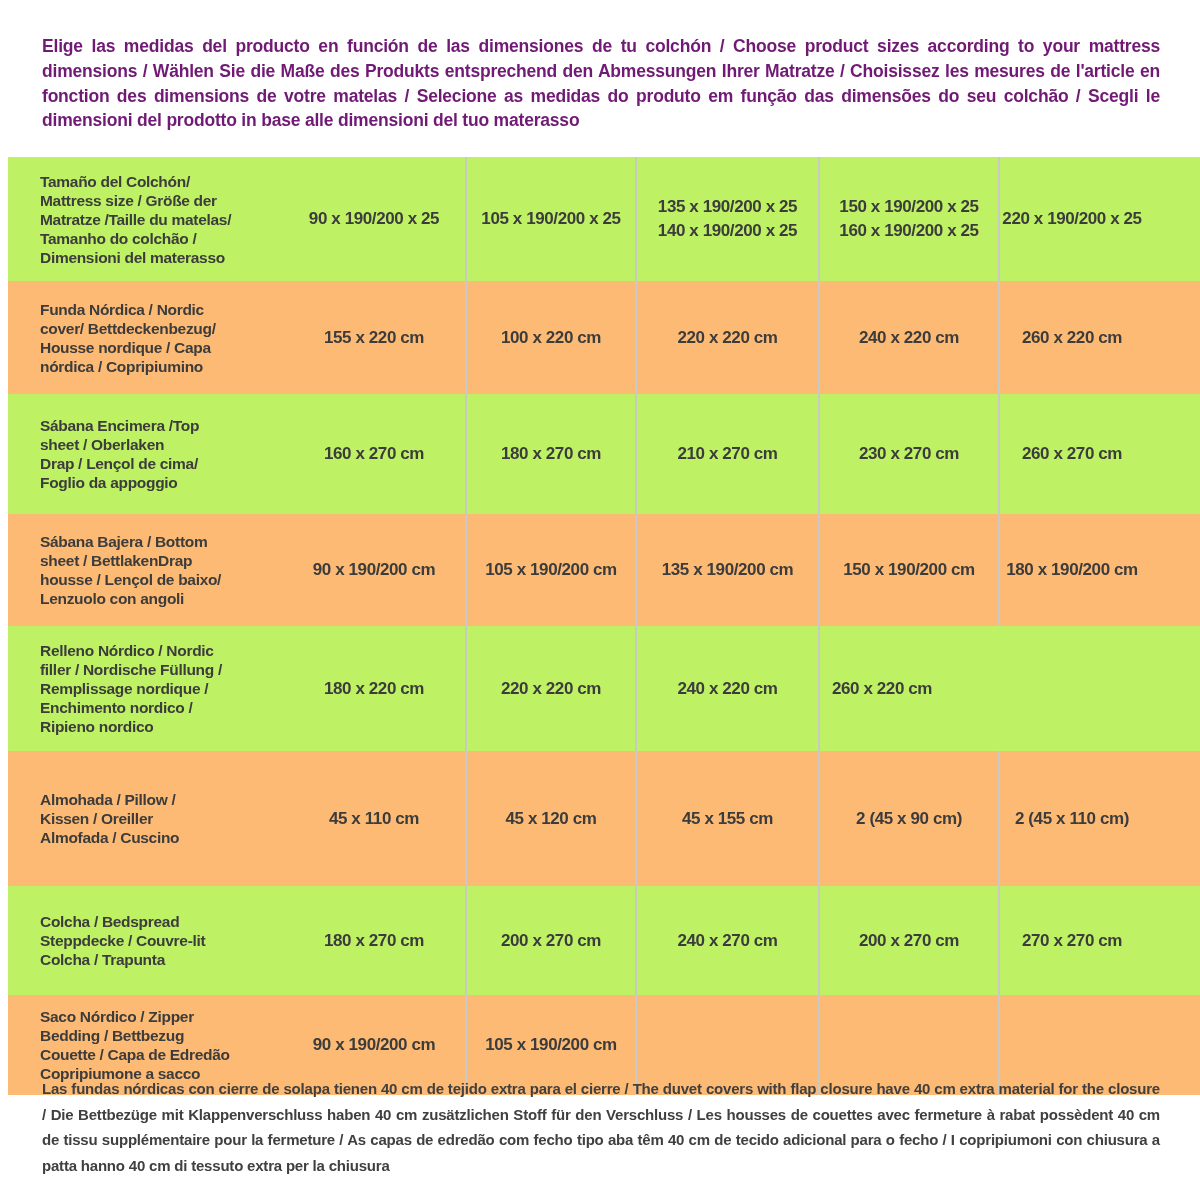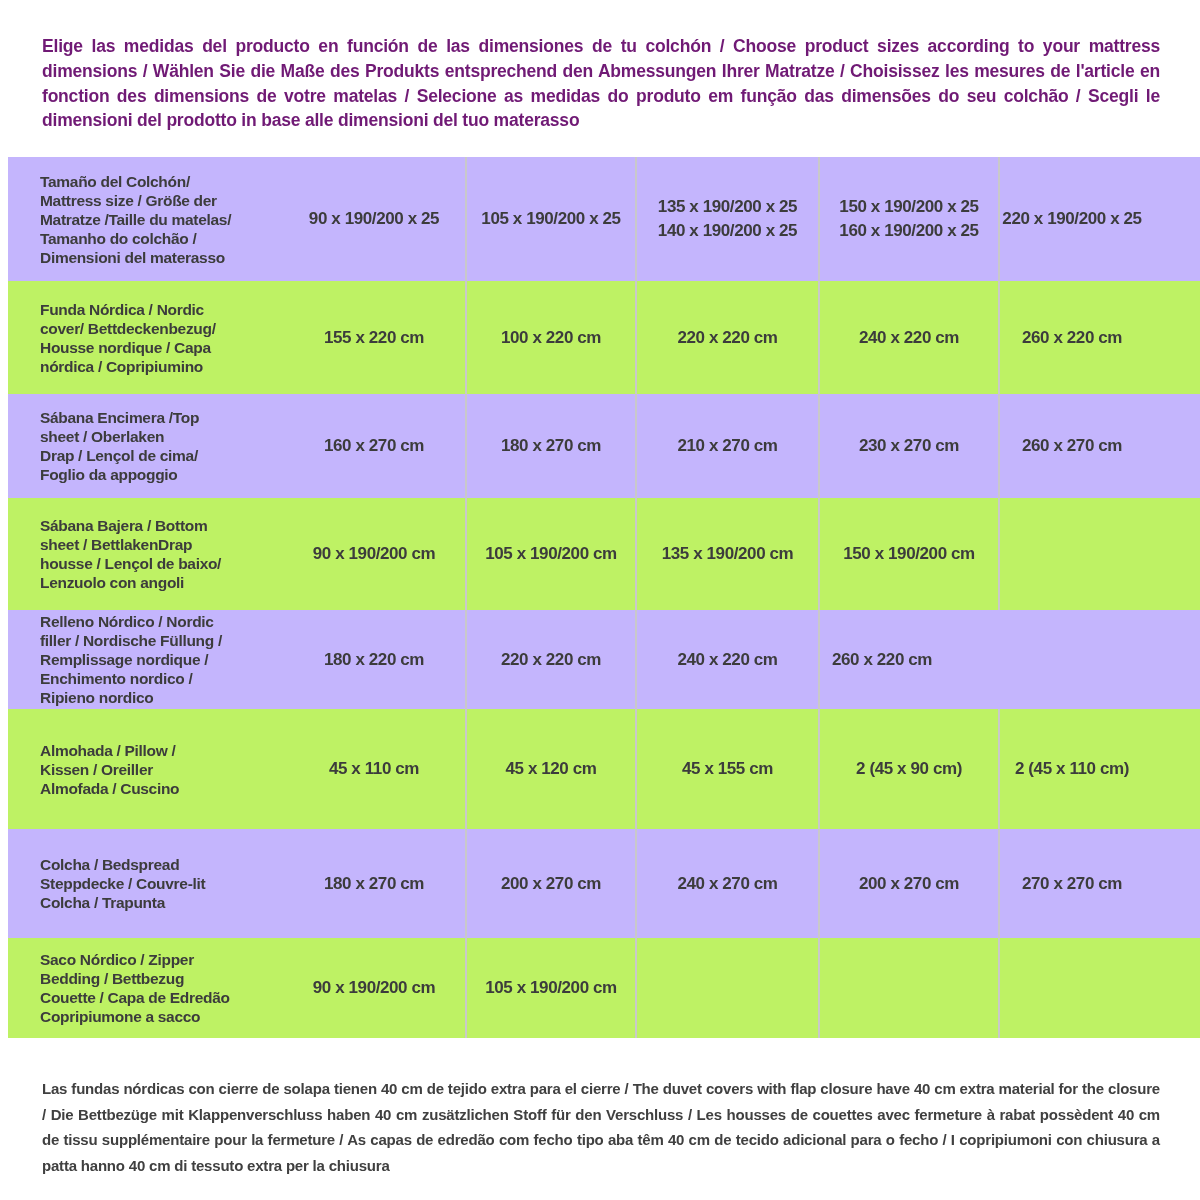--- a/index.html
+++ b/index.html
@@ -19,29 +19,29 @@
     text-align:justify;
     color:#701a75;
   }
   .size-table {
     position:absolute;
     top:157px; left:8px; width:1192px;
   }
   .row {
     display:grid;
     grid-template-columns:275px 184px 170px 183px 180px 200px;
-    background:#bef264;
+    background:#fdba74;
   }
-  .row.gray { background:#c4b5fd; }
+  .row.gray { background:#bef264; }
   .r1 { height:124px; }
   .r2 { height:113px; }
-  .r3 { height:104px; }
+  .r3 { height:120px; }
   .r4 { height:112px; }
-  .r5 { height:99px; }
-  .r6 { height:120px; }
+  .r5 { height:125px; }
+  .r6 { height:135px; }
   .r7 { height:109px; }
   .r8 { height:100px; }
   .cell {
     display:flex;
     align-items:center;
     justify-content:center;
     text-align:center;
     white-space:pre-line;
     font-weight:bold;
     font-size:17px;
@@ -118,20 +118,21 @@
 
   <div class="row r4">
     <div class="cell label-cell">Sábana Bajera / Bottom
 sheet / BettlakenDrap
 housse / Lençol de baixo/
 Lenzuolo con angoli</div>
     <div class="cell bordered">90 x 190/200 cm</div>
     <div class="cell bordered">105 x 190/200 cm</div>
     <div class="cell bordered">135 x 190/200 cm</div>
     <div class="cell bordered">150 x 190/200 cm</div>
+    <div class="cell last">180 x 190/200 cm</div>
   </div>
 
   <div class="row gray r5">
     <div class="cell label-cell">Relleno Nórdico / Nordic
 filler / Nordische Füllung /
 Remplissage nordique /
 Enchimento nordico /
 Ripieno nordico</div>
     <div class="cell bordered">180 x 220 cm</div>
     <div class="cell bordered">220 x 220 cm</div>

